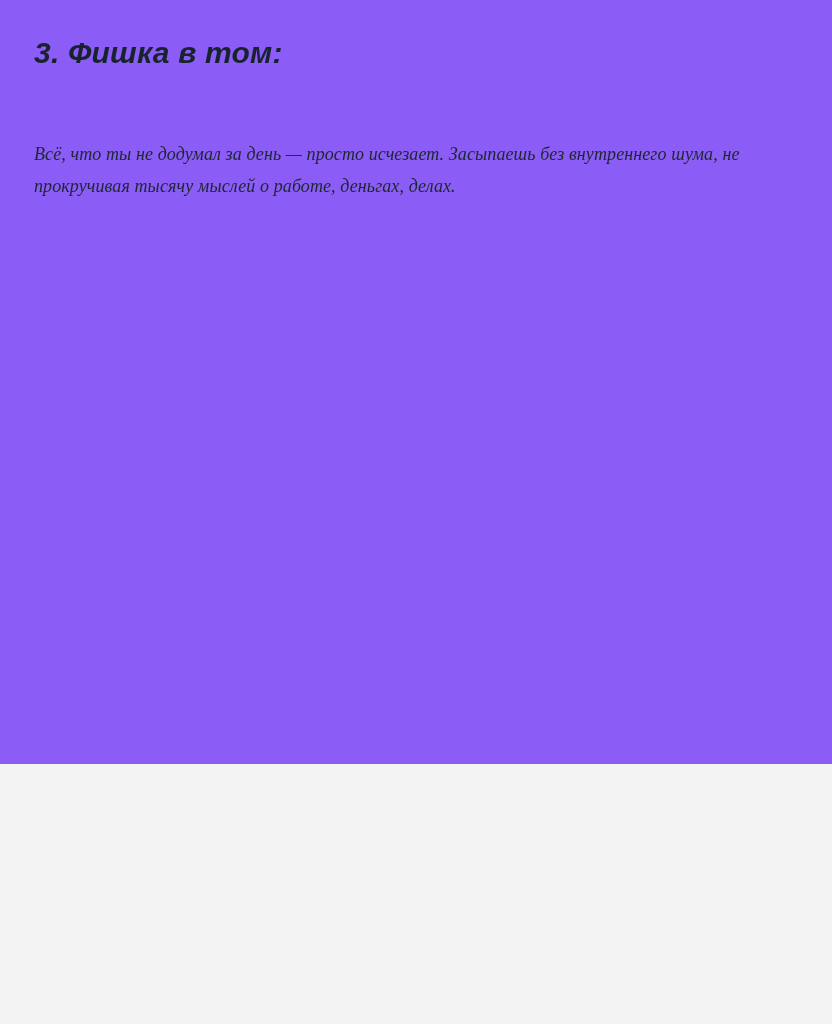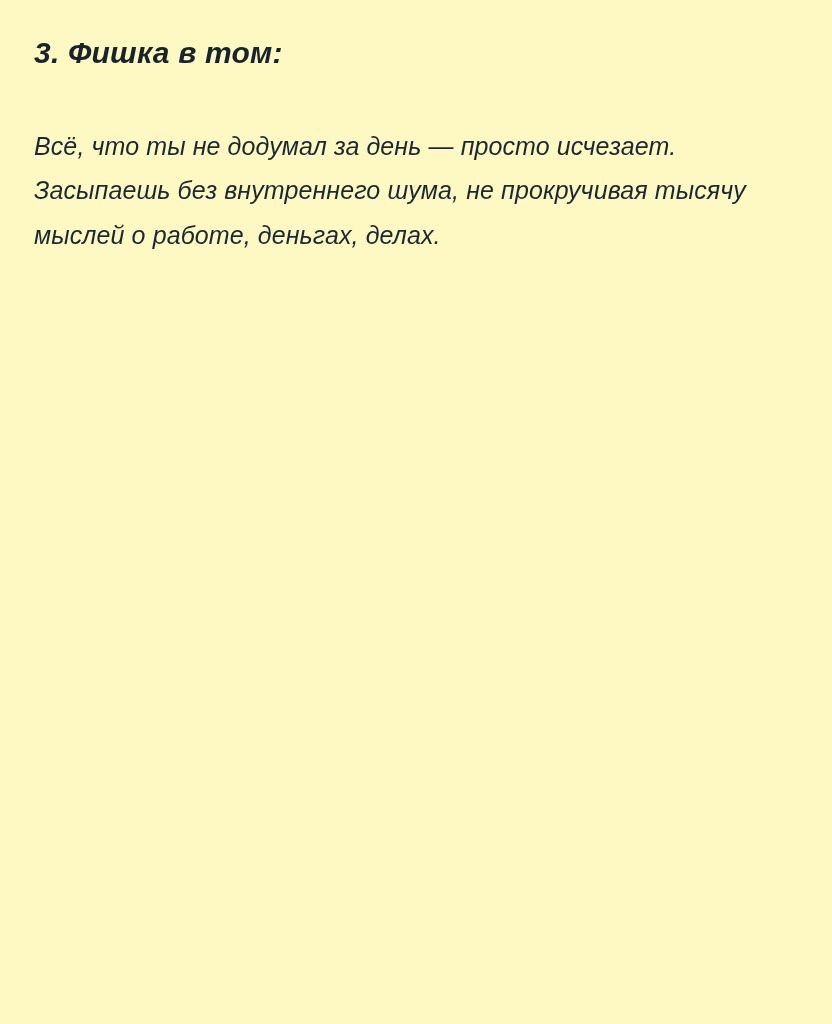--- a/index.html
+++ b/index.html
@@ -9,51 +9,52 @@
   body {
     width: 832px;
     height: 1024px;
     background: #f2f3f2;
     font-family: "Liberation Sans", sans-serif;
     color: #1d2a33;
     overflow: hidden;
   }
   .page {
     width: 832px;
-    height: 1024px;
+    height: 764px;
     box-sizing: border-box;
     padding: 34px 56px 0 34px;
-    background: #fef9c3;
+    background: #8b5cf6;
     position: relative;
   }
   .heading {
     font-size: 30px;
     font-weight: bold;
     font-style: italic;
     letter-spacing: 0.2px;
     color: #18242d;
     margin: 0 0 0 0;
     line-height: 1.25;
   }
   .body-block {
     margin-top: 74px;
     font-size: 25.5px;
     line-height: 1.78;
     color: #1c2831;
     max-width: 740px;
     letter-spacing: 0.1px;
   }
   .italic-block {
-    margin-top: 52px;
-    font-size: 25px;
+    margin-top: 66px;
+    font-size: 18px;
     font-style: italic;
     line-height: 1.78;
     color: #1c2831;
     max-width: 720px;
     letter-spacing: 0.1px;
+    font-family: Liberation Serif, serif;
   }
   p {
     margin: 0;
   }
 </style>
 </head>
 <body>
 
 <div class="page">
   <h1 class="heading">3. Фишка в том:</h1>

